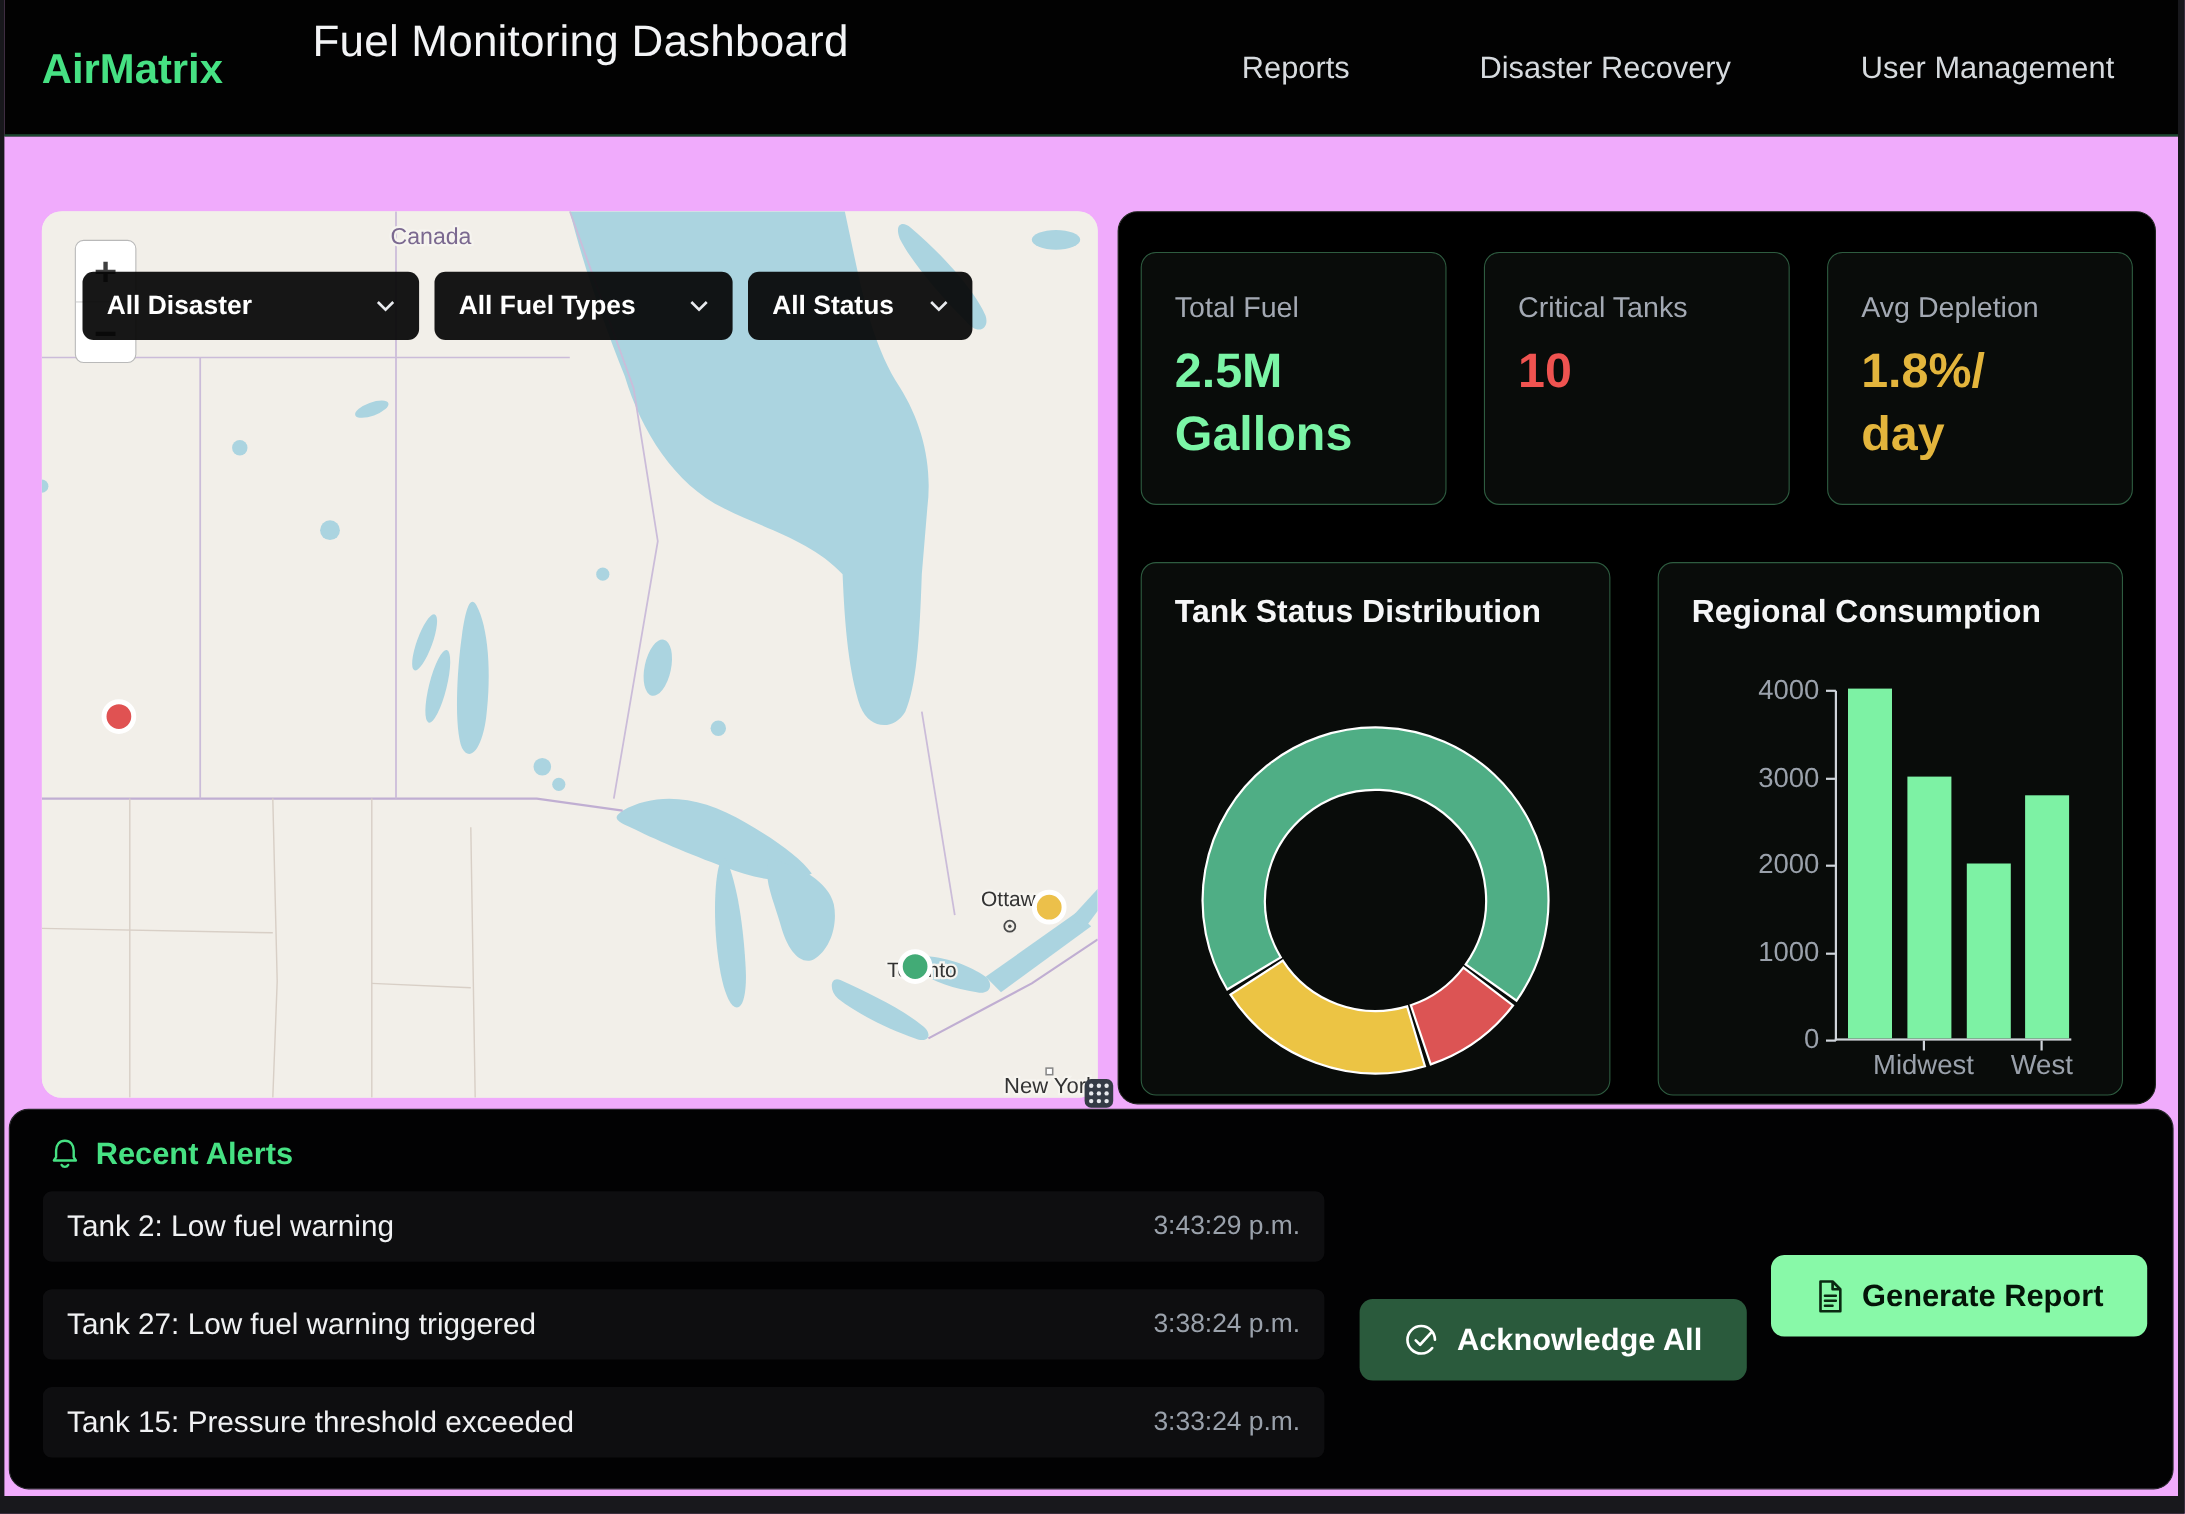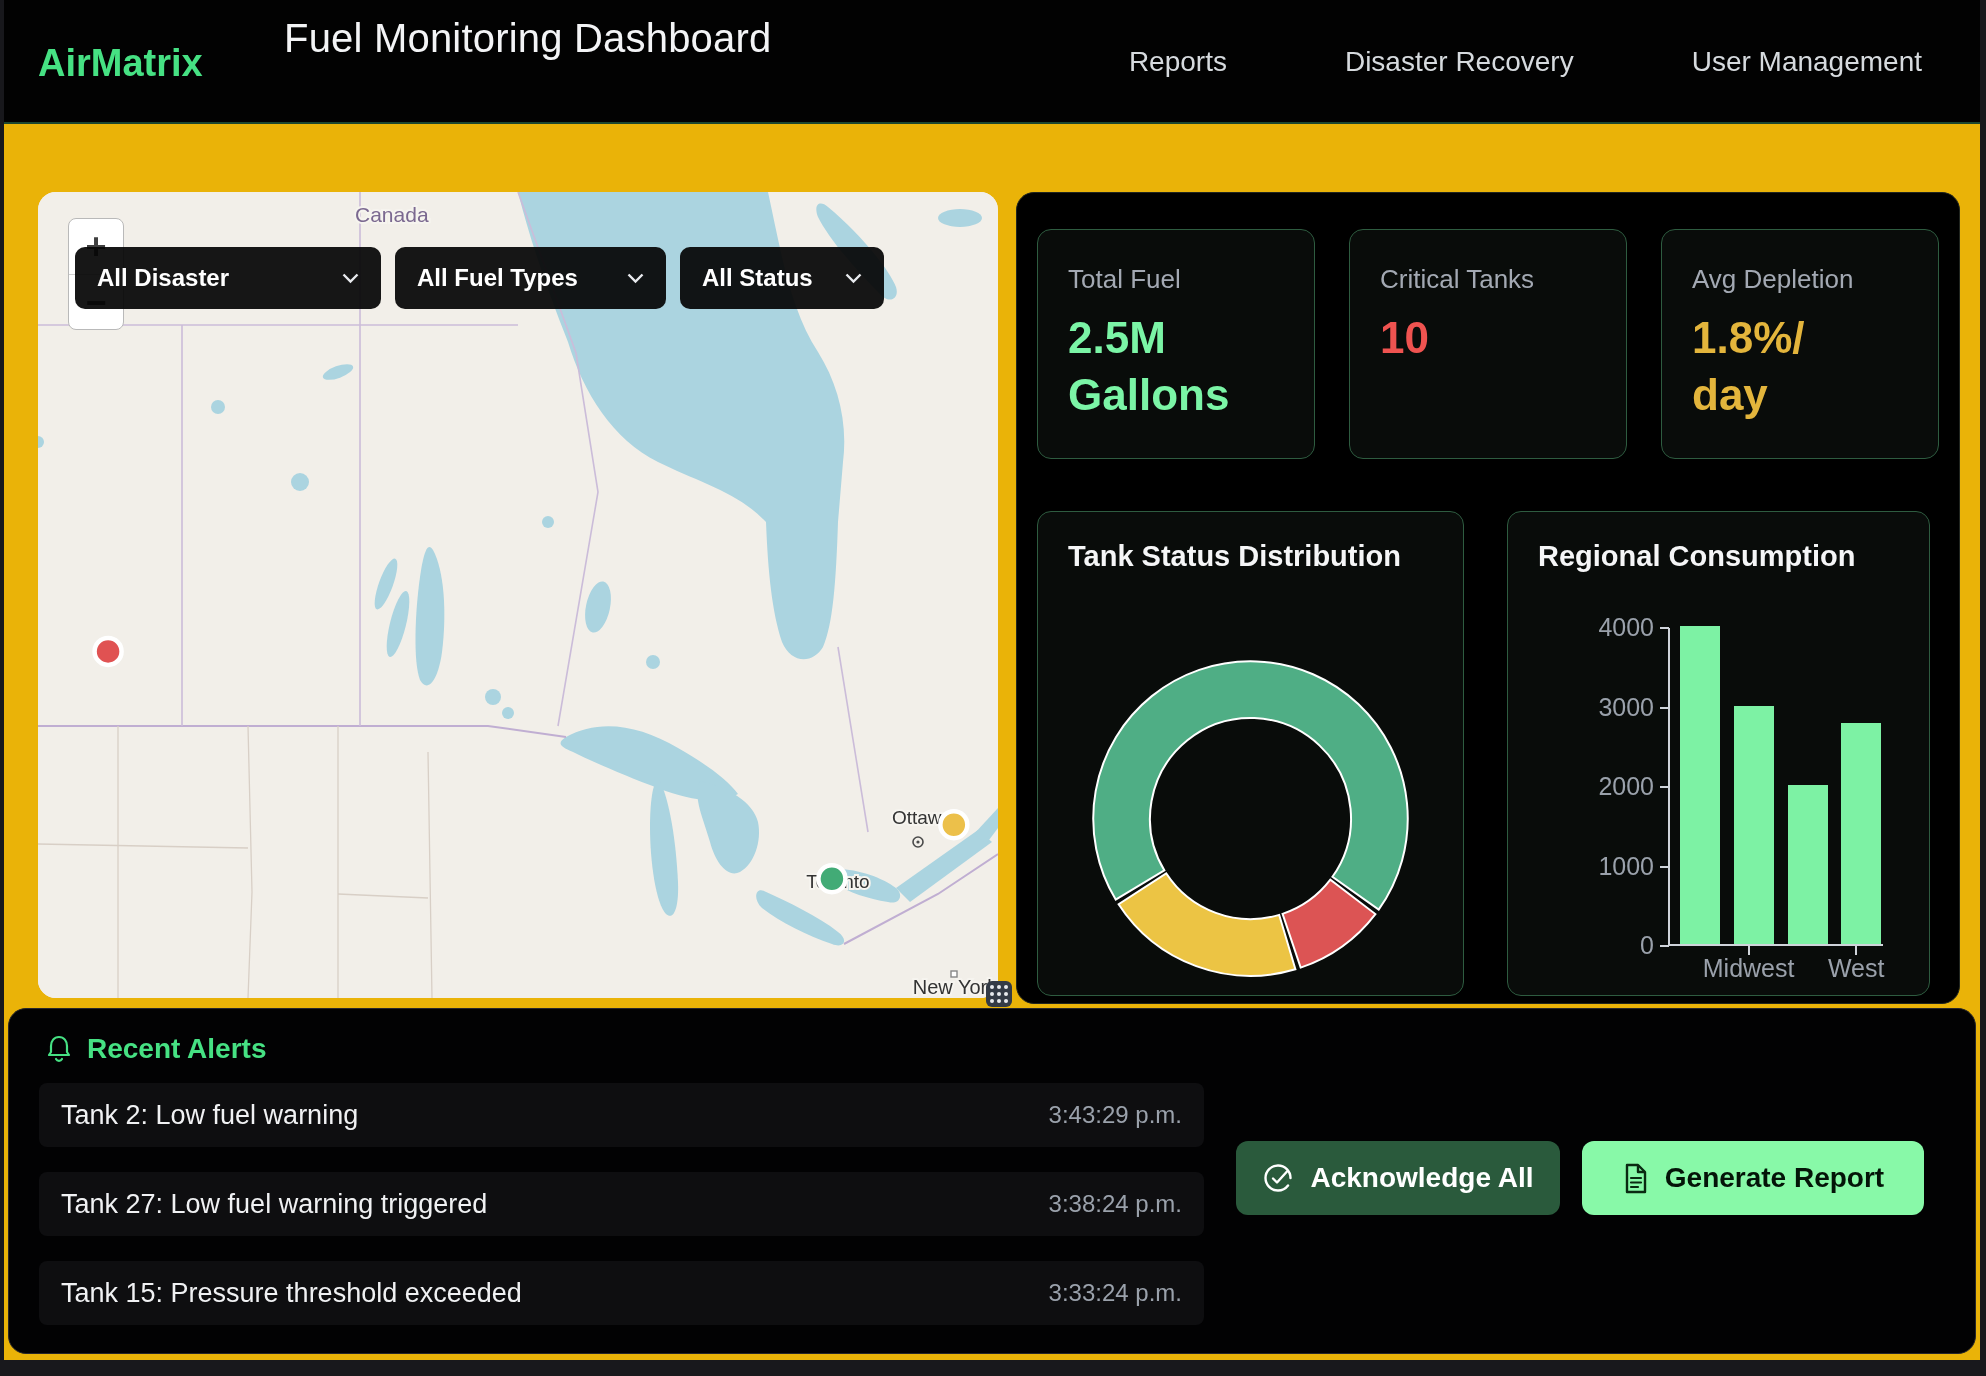--- a/index.html
+++ b/index.html
@@ -1,18 +1,18 @@
 <!DOCTYPE html>
 <html style="--accent: #46e183; --ack: #2a5a3c; --report: #88f9a8;"><head>
 <meta charset="utf-8">
 <style>
   * { margin:0; padding:0; box-sizing:border-box; }
   html,body { width:1986px; height:1376px; overflow:hidden; background:#18181c;
     font-family:"Liberation Sans","DejaVu Sans",sans-serif; }
-  .shell { position:absolute; left:4px; right:6px; top:0; bottom:16px; background:#eab308;padding-left:44px; }
+  .shell { position:absolute; left:4px; right:6px; top:0; bottom:16px; background:#f0abfc;padding-left:44px; }
 
   
   .header { position:absolute; left:0; right:0; top:0; height:124px; background:#020202;
     border-bottom:2px solid #1c4730; }
   .brand { position:absolute; left:34px; top:42px; font-size:38px; font-weight:bold; color:var(--accent,#46e183); }
   .title-block { position:absolute; left:280px; top:16px; }
   .page-title { font-size:40px; font-weight:normal; color:#f3f4f6; letter-spacing:.2px; }
   .page-subtitle { font-size:26px; color:var(--accent,#46e183); margin-top:8px; }
   .nav { position:absolute; right:58px; top:0; height:124px; display:flex; align-items:center; gap:118px; }
   .nav-item { font-size:28px; color:#d6dade; cursor:pointer; }
@@ -64,21 +64,21 @@
   .alerts-heading { position:absolute; left:36px; top:24px; display:flex; align-items:center; gap:14px; }
   .alerts-heading span { font-size:28px; font-weight:bold; color:var(--accent,#46e183); }
   .alert-list { position:absolute; left:30px; top:74px; width:1165px; }
   .alert-row { height:64px; background:#0e0e10; border-radius:8px; margin-bottom:25px;
     display:flex; align-items:center; justify-content:space-between; padding:0 22px; }
   .alert-msg { font-size:27px; color:#f0f1f3; }
   .alert-time { font-size:24px; color:#9aa1ab; }
   .actions { position:absolute; left:1227px; top:132px; display:flex; gap:22px; }
   .btn { height:74px; border-radius:12px; display:flex; align-items:center; justify-content:center;
     gap:16px; cursor:pointer; border:none; }
-  .btn-ack { width:324px; background:var(--ack,#2a5a3c); }
+  .btn-ack { width:352px; background:var(--ack,#2a5a3c);margin-top:40px; }
   .btn-ack span { font-size:28px; font-weight:600; color:#fff; }
   .btn-report { width:342px; background:var(--report,#88f9a8); }
   .btn-report span { font-size:28px; font-weight:bold; color:#041408; }
 </style>
 </head>
 <body>
 
 <div class="shell">
 
   <div class="header">

